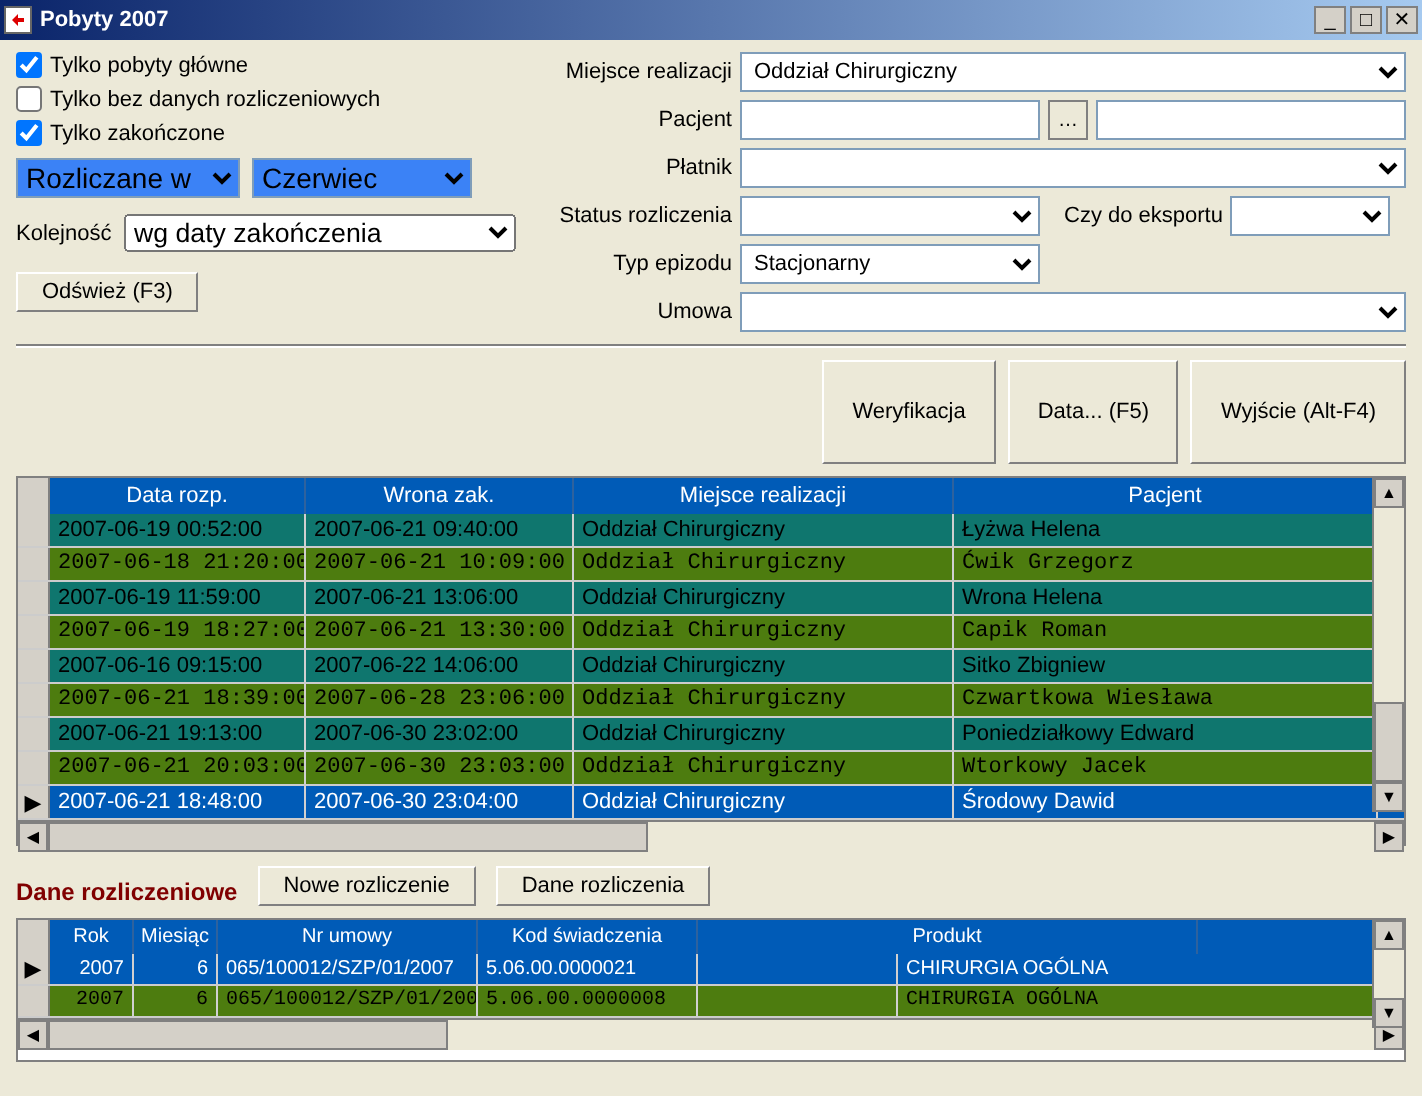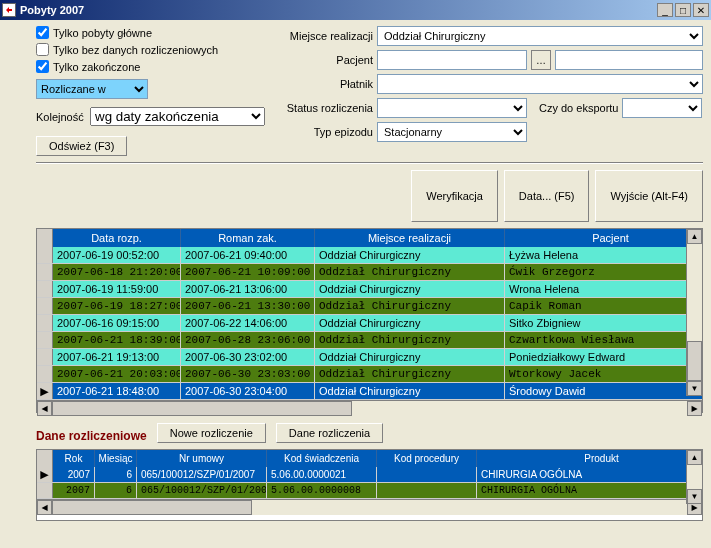--- a/index.html
+++ b/index.html
@@ -3,48 +3,48 @@
 <meta charset="utf-8">
 <style>
 * { box-sizing: border-box; margin: 0; padding: 0; }
 body { font-family: Tahoma, Arial, sans-serif; font-size: 11px; background: #ece9d8; width: 711px; height: 548px; overflow: hidden; }
 .titlebar { background: linear-gradient(to right, #0a246a, #a6caf0); height: 20px; display: flex; align-items: center; padding: 0 2px; color: white; }
 .titlebar .appicon { width: 14px; height: 14px; background: #fff; border: 1px solid #666; margin-right: 4px; display: inline-flex; align-items: center; justify-content: center; }
 .titlebar .appicon svg { width: 10px; height: 10px; }
 .titlebar .title { font-weight: bold; flex: 1; }
 .titlebar .winbtns { display: flex; gap: 2px; }
 .titlebar .winbtn { width: 16px; height: 14px; background: #d4d0c8; border: 1px solid #808080; display: flex; align-items: center; justify-content: center; font-size: 10px; cursor: pointer; color: #000; }
-.content { padding: 6px 8px; margin-left: 28px; }
+.content { padding: 6px 8px; }
 .topform { display: flex; gap: 12px; }
 .leftcol { width: 250px; display: flex; flex-direction: column; gap: 4px; }
 .rightcol { flex: 1; display: flex; flex-direction: column; gap: 4px; }
 .chkrow { display: flex; align-items: center; gap: 4px; }
 .chkrow input { width: 13px; height: 13px; }
 .selrow { display: flex; gap: 6px; align-items: center; margin-top: 2px; }
-.selrow select { height: 20px; font-size: 11px; border: 1px solid #7f9db9; background: #7dd3fc; }
+.selrow select { height: 20px; font-size: 14px; border: 1px solid #7f9db9; background: #3b82f6; }
 .lblrow { display: flex; gap: 4px; align-items: center; }
 .lblrow label { min-width: 50px; }
 .btn { background: #ece9d8; border: 1px solid #808080; border-top-color: #fff; border-left-color: #fff; padding: 3px 12px; font-size: 11px; cursor: pointer; }
 .fieldrow { display: flex; align-items: center; gap: 4px; }
 .fieldrow label { min-width: 96px; text-align: right; }
 .fieldrow .inp { flex: 1; height: 20px; border: 1px solid #7f9db9; background: #fff; padding: 1px 2px; font-size: 11px; }
 .fieldrow select.inp { background: #fff; }
 .smallbtn { width: 20px; height: 20px; background: #ece9d8; border: 1px solid #808080; font-size: 10px; cursor: pointer; padding: 0; }
 .sep { height: 2px; border-top: 1px solid #808080; border-bottom: 1px solid #fff; margin: 6px 0; }
 .actionrow { display: flex; justify-content: flex-end; gap: 6px; margin-bottom: 6px; }
 .actionrow .btn { padding: 19px 14px; }
 .grid { border: 1px solid #808080; background: #fff; position: relative; }
 .gridwrap { overflow-x: scroll; overflow-y: hidden; }
 .gridhead { display: flex; background: #005bb7; color: #fff; font-size: 11px; }
 .gh-first, .gc-first { width: 16px; background: #d4d0c8; border-right: 1px solid #808080; flex-shrink: 0; }
 .gh-cell { text-align: center; padding: 3px 2px; border-right: 1px solid #2e629e; flex-shrink: 0; }
 .gridbody .gr { display: flex; border-bottom: 1px solid #ccc; font-size: 11px; }
 .gc { padding: 2px 4px; border-right: 1px solid #d0d0d0; flex-shrink: 0; white-space: nowrap; overflow: hidden; }
 .gr.even { background: #4d7c0f; font-family: Liberation Mono, monospace; }
-.gr.odd { background: #5eead4; }
+.gr.odd { background: #0f766e; }
 .gr.sel { background: #005bb7; color: #fff; }
 .gr.sel .gc-first { background: #d4d0c8; color: #000; display: flex; align-items: center; justify-content: center; }
 .vsb { position: absolute; right: 0; top: 0; bottom: 16px; width: 16px; background: #ece9d8; border-left: 1px solid #808080; display: flex; flex-direction: column; }
 .vsb .arr, .hsb .arr { width: 15px; height: 15px; background: #d4d0c8; border: 1px solid #808080; display: flex; align-items: center; justify-content: center; cursor: pointer; font-size: 8px; }
 .vsb .track { flex: 1; position: relative; }
 .vsb .thumb { position: absolute; left: 0; width: 15px; background: #d4d0c8; border: 1px solid #808080; }
 .hsb { height: 16px; background: #ece9d8; display: flex; border-top: 1px solid #808080; }
 .hsb .track { flex: 1; position: relative; }
 .hsb .thumb { position: absolute; top: 0; height: 15px; background: #d4d0c8; border: 1px solid #808080; }
 .secrow { display: flex; align-items: flex-end; gap: 10px; margin: 10px 0 6px; }
@@ -84,20 +84,23 @@
         <label>Tylko bez danych rozliczeniowych</label>
       </div>
       <div class="chkrow">
         <input type="checkbox" checked="" style="">
         <label>Tylko zakończone</label>
       </div>
       <div class="selrow">
         <select class="inp" style="width:112px">
           <option>Rozliczane w</option>
         </select>
+        <select class="inp" style="width:110px">
+          <option>Czerwiec</option>
+        </select>
       </div>
       <div class="lblrow" style="margin-top:4px">
         <label>Kolejność</label>
         <select class="inp" style="flex:1">
           <option>wg daty zakończenia</option>
         </select>
       </div>
       <button class="btn refbtn">Odśwież (F3)</button>
     </div>
 
@@ -119,37 +122,41 @@
       <div class="fieldrow">
         <label>Status rozliczenia</label>
         <select class="inp" style="flex:0 0 150px"><option></option></select>
         <label style="min-width:auto;margin-left:8px">Czy do eksportu</label>
         <select class="inp" style="flex:0 0 80px"><option></option></select>
       </div>
       <div class="fieldrow">
         <label>Typ epizodu</label>
         <select class="inp" style="flex:0 0 150px"><option>Stacjonarny</option></select>
       </div>
+      <div class="fieldrow">
+        <label>Umowa</label>
+        <select class="inp"><option></option></select>
+      </div>
     </div>
   </div>
 
   <div class="sep"></div>
 
   <div class="actionrow">
     <button class="btn">Weryfikacja</button>
     <button class="btn">Data... (F5)</button>
     <button class="btn">Wyjście (Alt-F4)</button>
   </div>
 
   <div class="grid" style="height:185px">
     <div class="gridwrap">
       <div class="gridhead">
         <div class="gh-first"></div>
         <div class="gh-cell c-dr">Data rozp.</div>
-        <div class="gh-cell c-dz">Roman zak.</div>
+        <div class="gh-cell c-dz">Wrona zak.</div>
         <div class="gh-cell c-mr">Miejsce realizacji</div>
         <div class="gh-cell c-pac">Pacjent</div>
       </div>
       <div class="gridbody" id="main-rows">
           <div class="gr odd">
             <div class="gc-first"></div>
             <div class="gc c-dr">2007-06-19 00:52:00</div>
             <div class="gc c-dz">2007-06-21 09:40:00</div>
             <div class="gc c-mr">Oddział Chirurgiczny</div>
             <div class="gc c-pac">Łyżwa Helena</div>
@@ -235,21 +242,20 @@
   </div>
 
   <div class="grid grid2" style="height:72px">
     <div class="gridwrap">
       <div class="gridhead">
         <div class="gh-first"></div>
         <div class="gh-cell c-rok">Rok</div>
         <div class="gh-cell c-mies">Miesiąc</div>
         <div class="gh-cell c-nr">Nr umowy</div>
         <div class="gh-cell c-kod1">Kod świadczenia</div>
-        <div class="gh-cell c-kod2">Kod procedury</div>
         <div class="gh-cell c-prod">Produkt</div>
       </div>
       <div class="gridbody" id="sub-rows">
           <div class="gr sel">
             <div class="gc-first">▶</div>
             <div class="gc c-rok">2007</div>
             <div class="gc c-mies">6</div>
             <div class="gc c-nr">065/100012/SZP/01/2007</div>
             <div class="gc c-kod1">5.06.00.0000021</div>
             <div class="gc c-kod2"></div>

